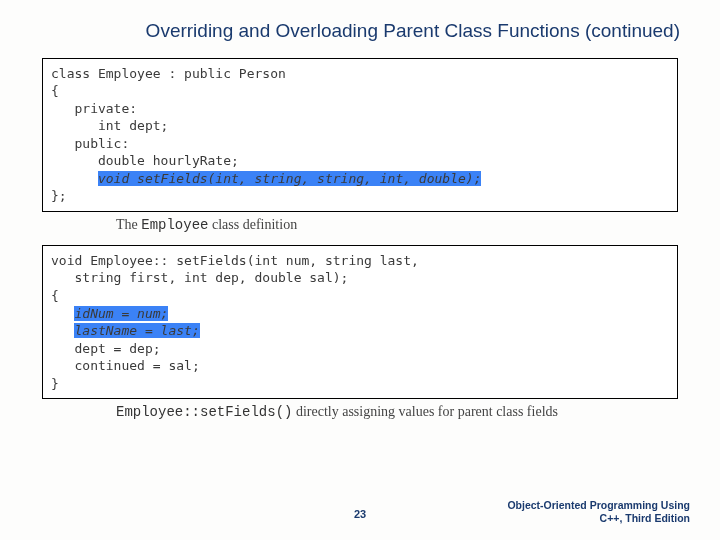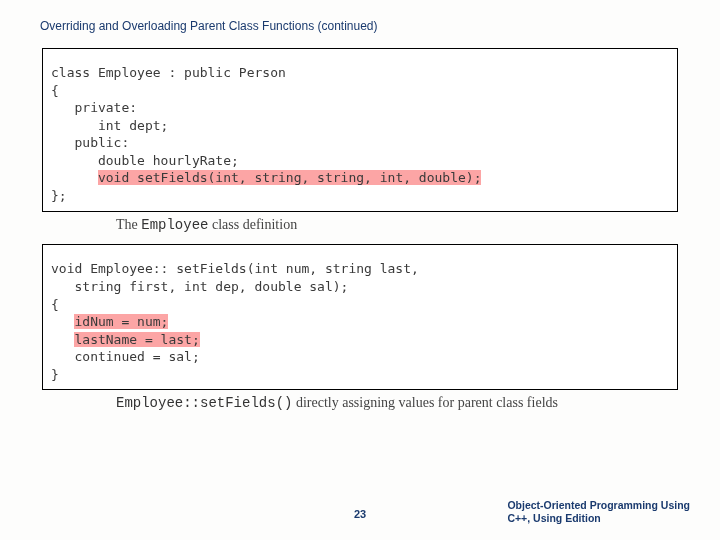--- a/index.html
+++ b/index.html
@@ -6,38 +6,38 @@
   body {
     width: 720px;
     height: 540px;
     background: #fdfdfc;
     font-family: Verdana, Geneva, sans-serif;
     position: relative;
     overflow: hidden;
   }
   .slide-title {
     color: #1a3a6e;
-    font-size: 12px;
+    font-size: 19px;
     font-weight: 400;
-    text-align: left;
+    text-align: right;
     padding: 18px 40px 8px 40px;
     line-height: 1.35;
   }
   .code-box {
     border: 1px solid #000;
     background: #fff;
     margin: 6px 42px 0 42px;
-    padding: 15px 8px 6px 8px;
+    padding: 6px 8px 6px 8px;
     font-family: "Courier New", monospace;
     font-size: 13px;
     line-height: 1.35;
     color: #3a3a3a;
   }
   .code-box pre { white-space: pre; }
-  .hl { background: #fca5a5; display: inline; }
+  .hl { background: #3b82f6; display: inline; font-style: italic; }
   .caption {
     font-family: Georgia, "Times New Roman", serif;
     font-size: 14px;
     color: #444;
     margin: 4px 42px 10px 116px;
     line-height: 1.35;
   }
   .caption .mono { font-family: "Courier New", monospace; color: #333; }
   .footer {
     position: absolute;
@@ -51,21 +51,21 @@
     transform: translateX(-50%);
     font-size: 11px;
     font-weight: bold;
     color: #1a3a6e;
     bottom: 6px;
   }
   .book-ref {
     position: absolute;
     right: 30px;
     bottom: 0;
-    text-align: left;
+    text-align: right;
     font-size: 10.5px;
     font-weight: bold;
     color: #1a3a6e;
     line-height: 1.3;
   }
 </style>
 </head>
 <body>
 
 <h1 class="slide-title">Overriding and Overloading Parent Class Functions (continued)</h1>
@@ -84,26 +84,27 @@
 <div class="caption">
   <span>The </span><span class="mono">Employee</span><span> class definition</span>
 </div>
 
 <div class="code-box">
 <pre>void Employee:: setFields(int num, string last,</pre>
 <pre>   string first, int dep, double sal);</pre>
 <pre>{</pre>
 <pre><span>   </span><span class="hl">idNum = num;</span></pre>
 <pre><span>   </span><span class="hl">lastName = last;</span></pre>
+<pre>   dept = dep;</pre>
 <pre>   continued = sal;</pre>
 <pre>}</pre>
 </div>
 
 <div class="caption">
   <span class="mono">Employee::setFields()</span><span> directly assigning values for parent class fields</span>
 </div>
 
 <div class="footer">
   <div class="page-num">23</div>
   <div class="book-ref">
-    <span>Object-Oriented Programming Using</span><br><span>C++, Using Edition</span>
+    <span>Object-Oriented Programming Using</span><br><span>C++, Third Edition</span>
   </div>
 </div>
 
 </body></html>

